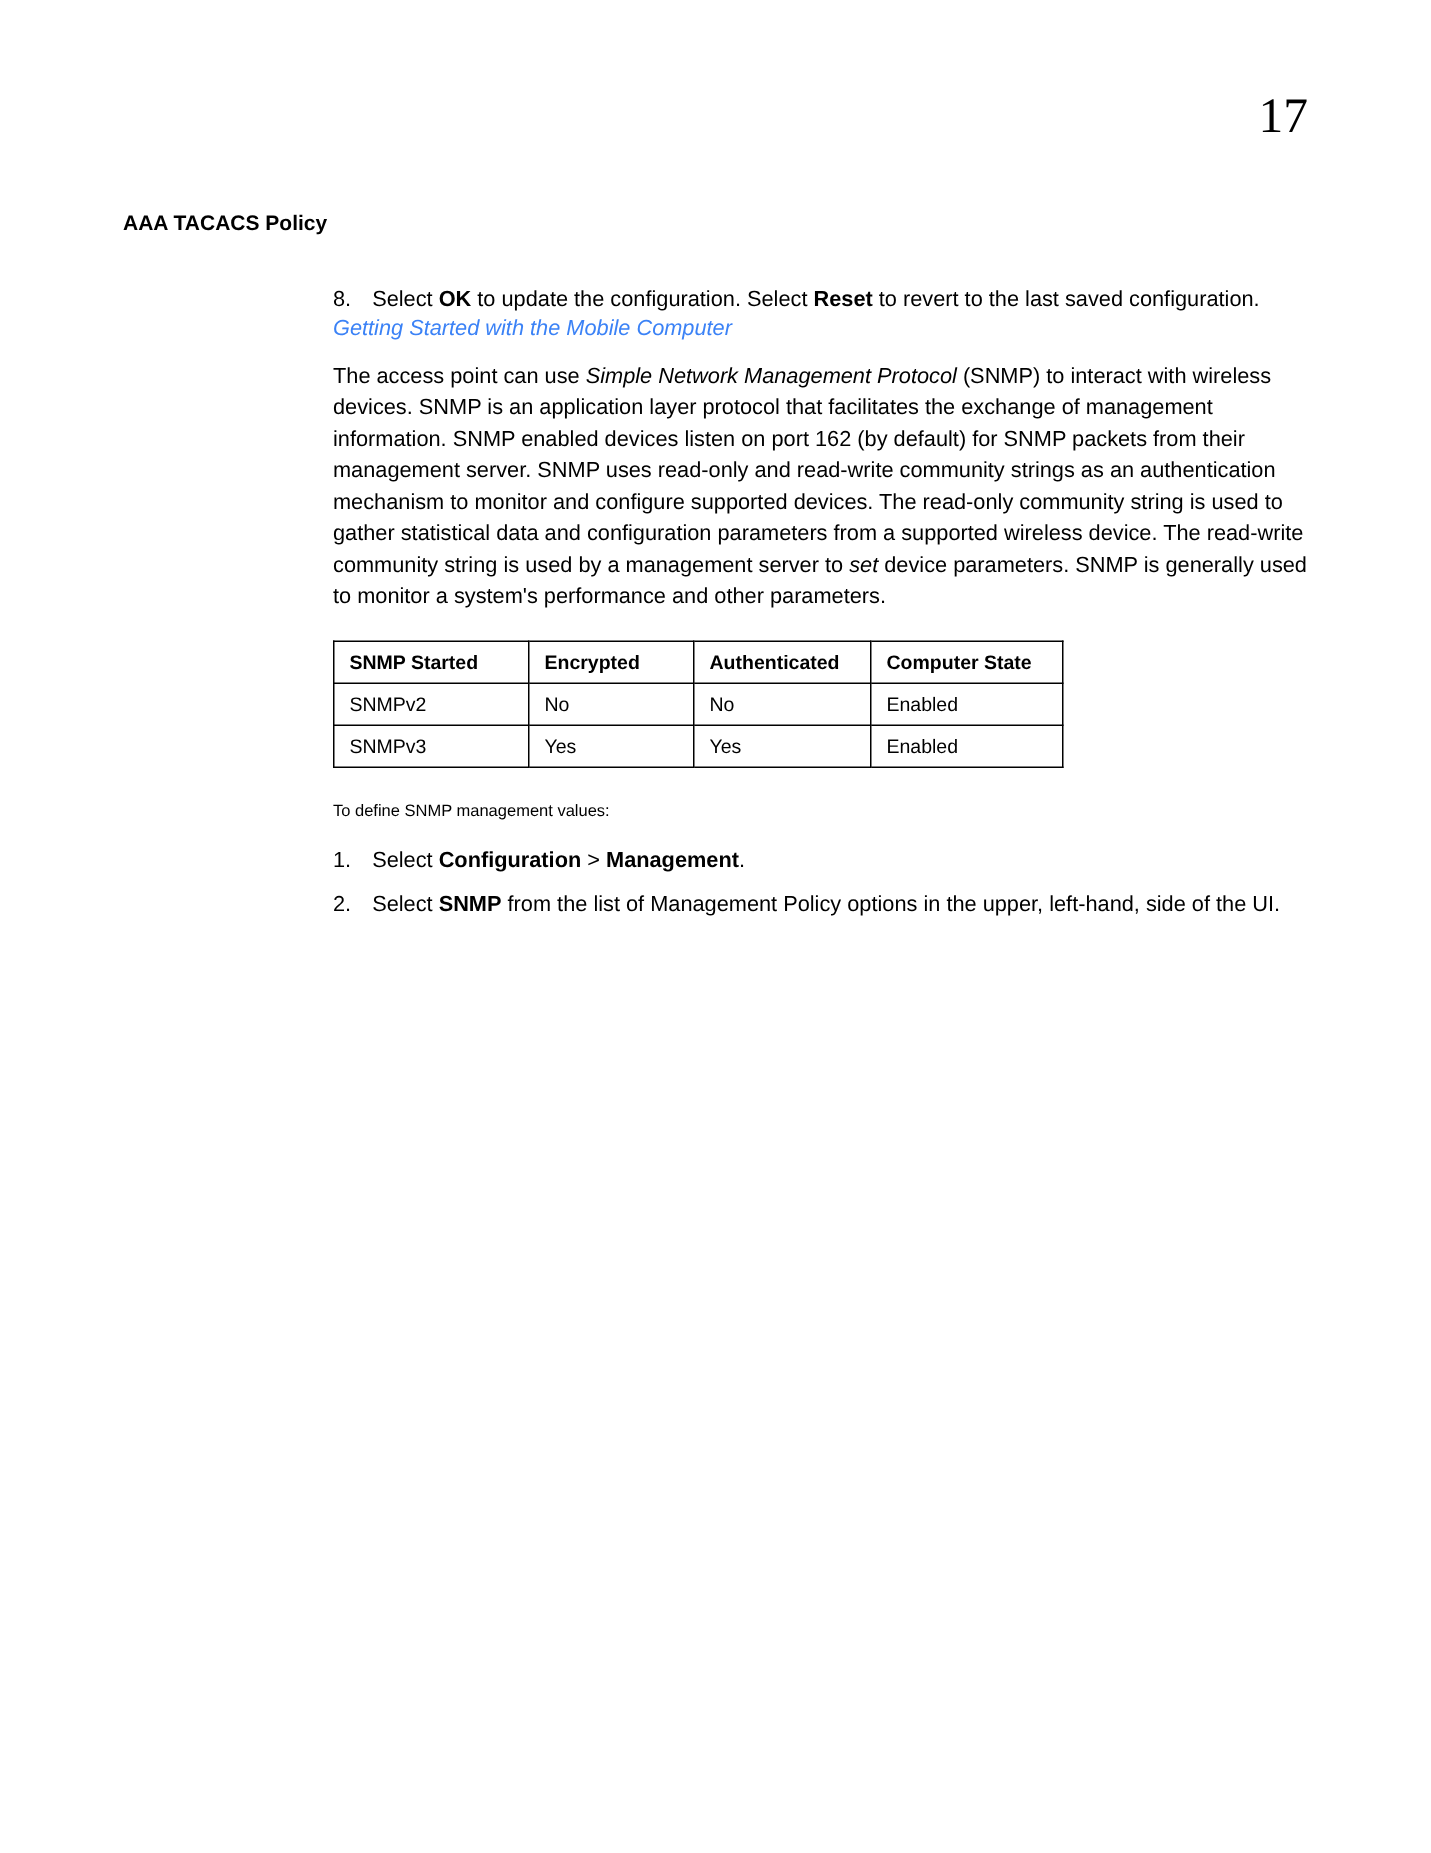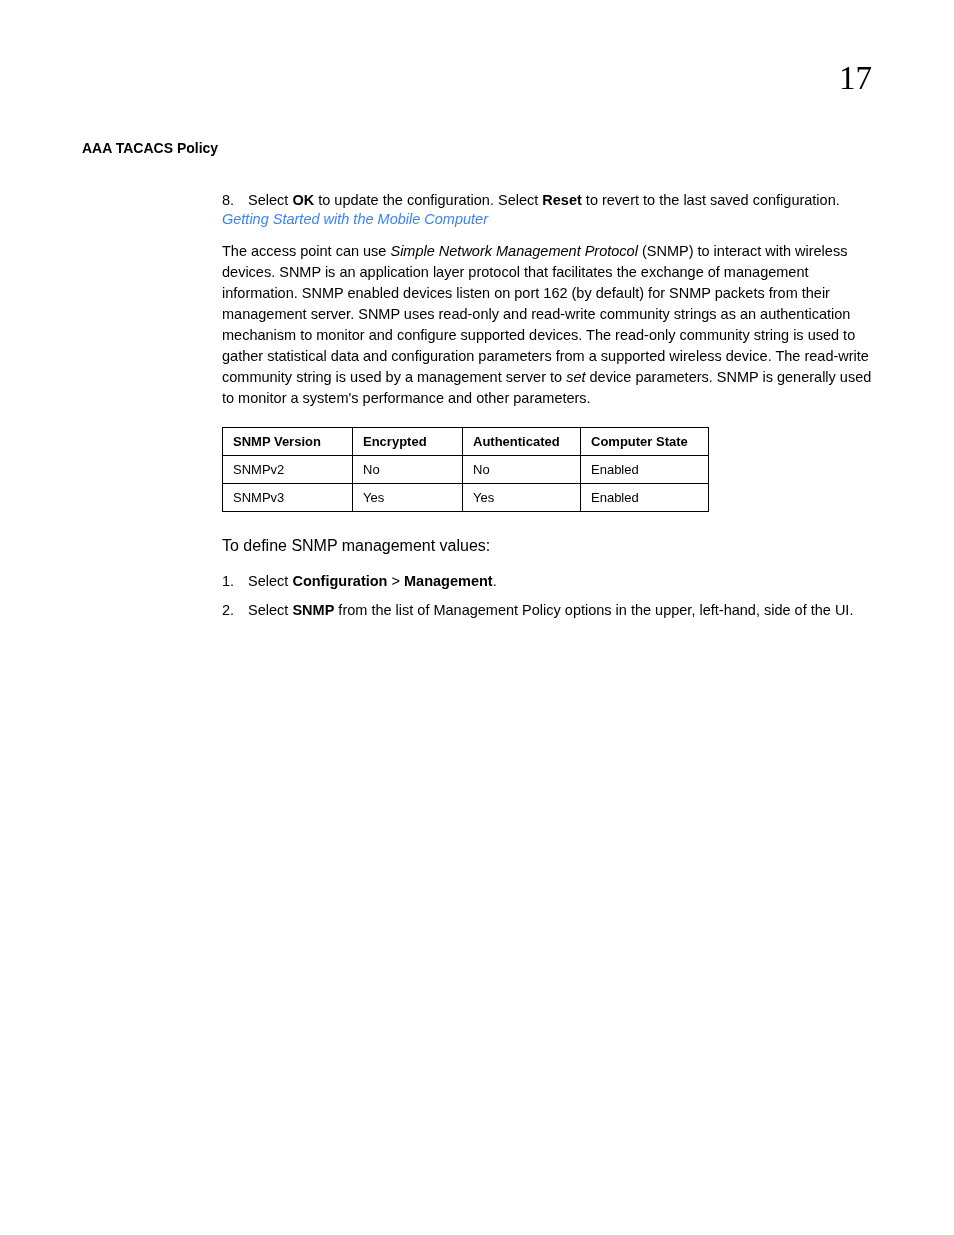--- a/index.html
+++ b/index.html
@@ -72,21 +72,21 @@
     padding: 6px 10px;
     vertical-align: top;
   }
   table.snmp th { font-weight: 700; }
   .col0 { width: 130px; }
   .col1 { width: 110px; }
   .col2 { width: 118px; }
   .col3 { width: 128px; }
   .after-table {
     margin-left: 140px;
-    font-size: 16px;
+    font-size: 11px;
     line-height: 1.45;
     margin-bottom: 14px;
   }
   .ol-step {
     margin-left: 140px;
     font-size: 14.5px;
     line-height: 1.45;
     display: flex;
     gap: 14px;
     margin-bottom: 8px;
@@ -113,21 +113,21 @@
 
   <div class="link-line">Getting Started with the Mobile Computer</div>
 
   <p class="body-para">
     <span>The access point can use </span><span class="i">Simple Network Management Protocol</span><span> (SNMP) to interact with wireless devices. SNMP is an application layer protocol that facilitates the exchange of management information. SNMP enabled devices listen on port 162 (by default) for SNMP packets from their management server. SNMP uses read-only and read-write community strings as an authentication mechanism to monitor and configure supported devices. The read-only community string is used to gather statistical data and configuration parameters from a supported wireless device. The read-write community string is used by a management server to </span><span class="i">set</span><span> device parameters. SNMP is generally used to monitor a system's performance and other parameters.</span>
   </p>
 
   <table class="snmp">
     <thead>
       <tr>
-        <th class="col0">SNMP Version</th>
+        <th class="col0">SNMP Started</th>
         <th class="col1">Encrypted</th>
         <th class="col2">Authenticated</th>
         <th class="col3">Computer State</th>
       </tr>
     </thead>
     <tbody>
       <tr>
         <td>SNMPv2</td>
         <td>No</td>
         <td>No</td>

